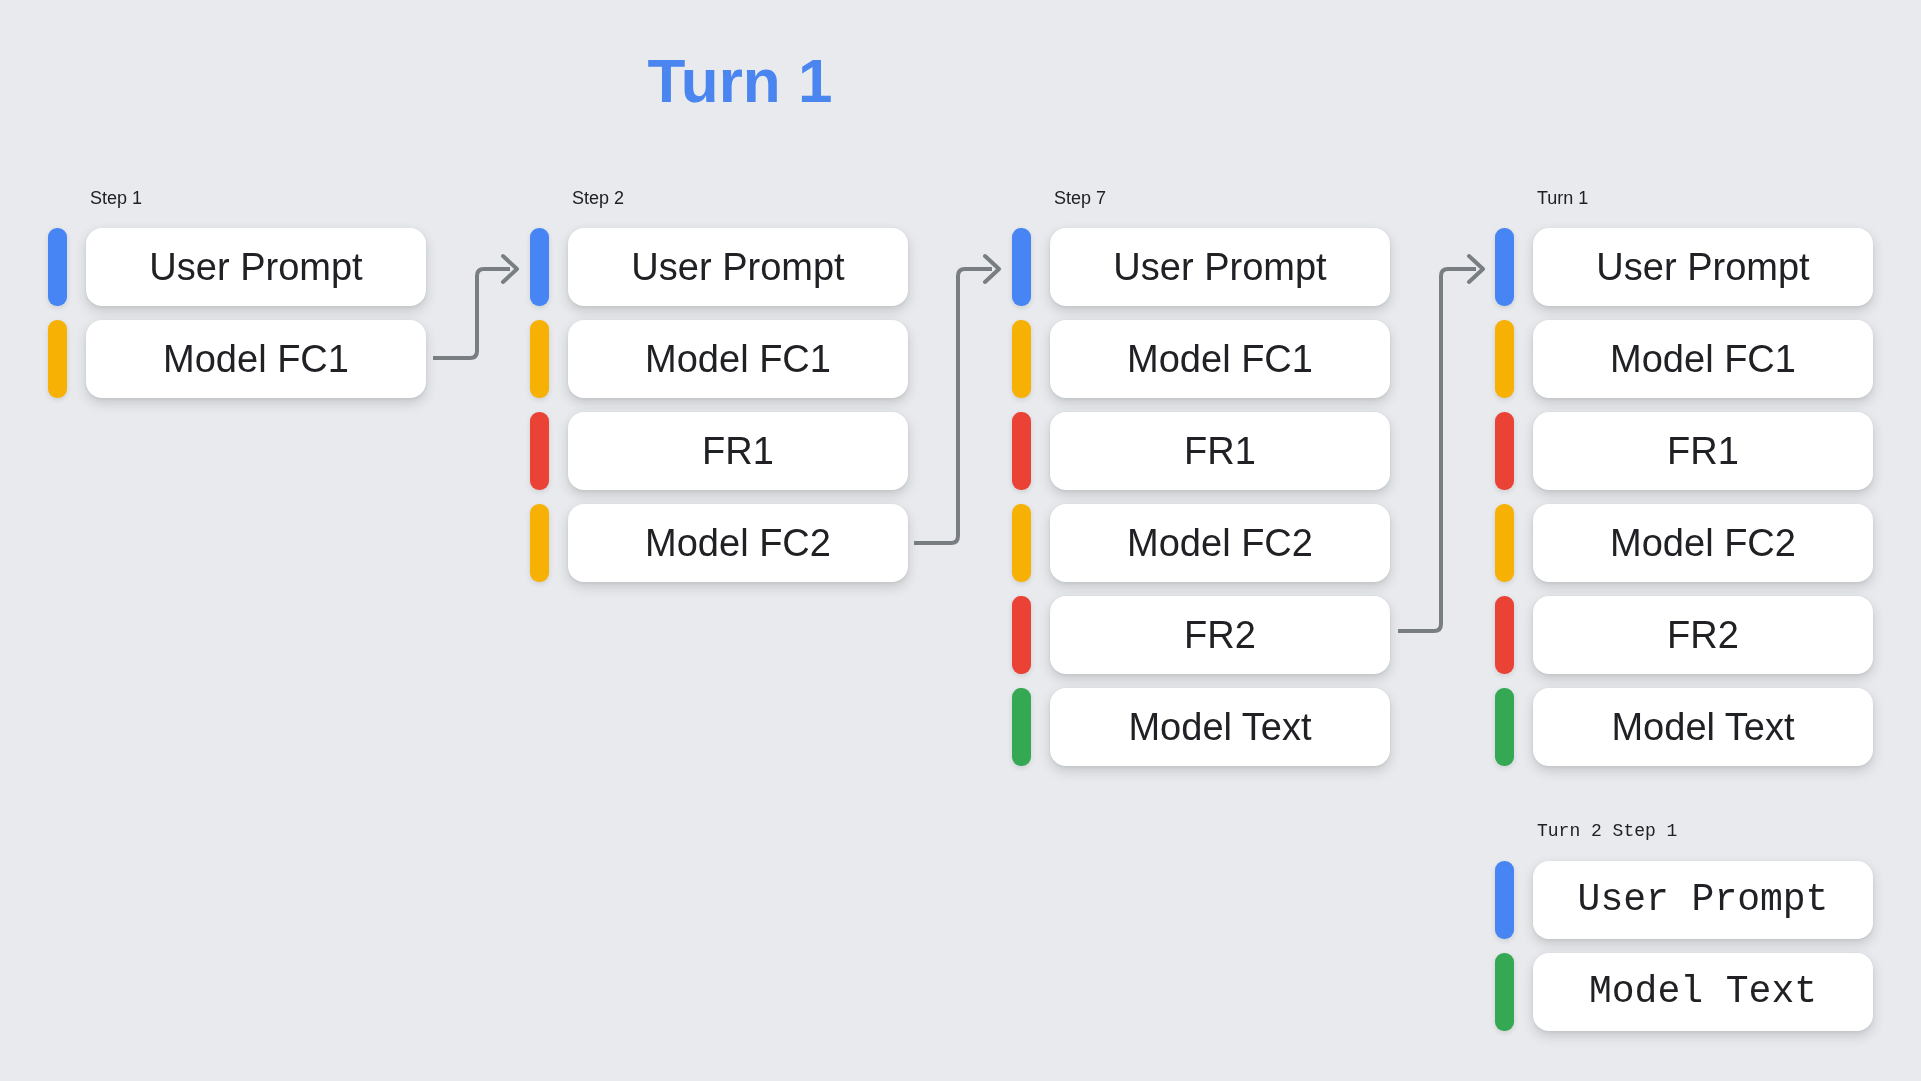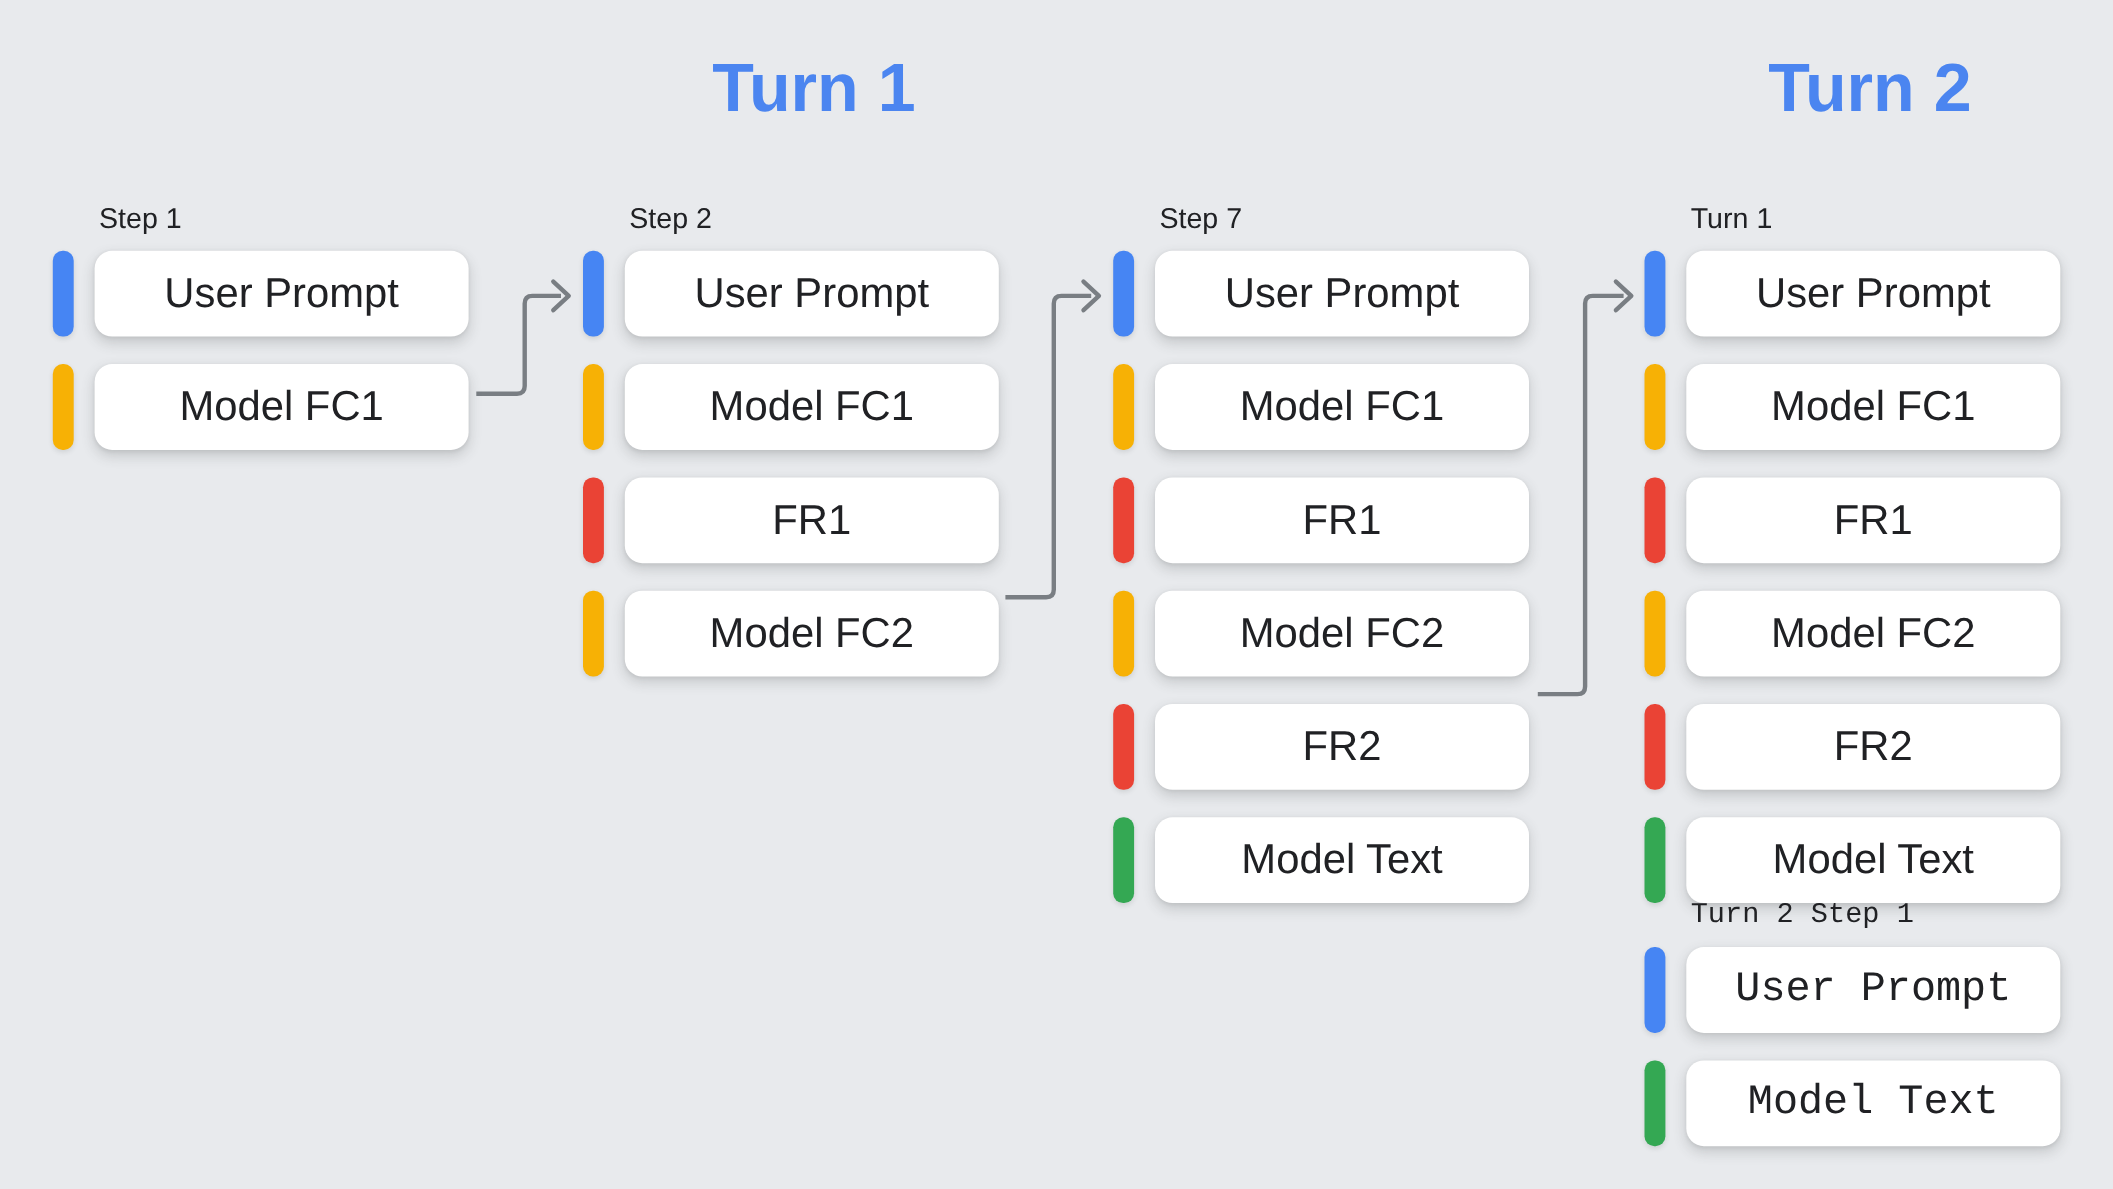--- a/index.html
+++ b/index.html
@@ -15,42 +15,41 @@
 
   .column{position:absolute;}
   #col-step-1{left:48px;top:183px;}
   #col-step-2{left:530px;top:183px;}
   #col-step-3{left:1012px;top:183px;}
   #col-turn-1{left:1495px;top:183px;}
   #col-turn-2-step-1{left:1495px;top:816px;font-family:Liberation Mono, monospace;}
 
   .col-label{
     height:45px;padding-left:42px;box-sizing:border-box;
-    font-size:26px;color:#202124;line-height:30px;
+    font-size:18px;color:#202124;line-height:30px;
   }
-  .row{display:flex;align-items:stretch;height:78px;margin-bottom:25px;}
+  .row{display:flex;align-items:stretch;height:78px;margin-bottom:14px;}
   .bar{
     width:19px;border-radius:9px;margin-right:19px;flex:none;
     box-shadow:0 2px 5px rgba(60,64,67,.15);
   }
   .card{
     width:340px;flex:none;background:#FFFFFF;border-radius:16px;
     line-height:78px;text-align:center;font-size:38px;color:#202124;
     box-shadow:0 5px 12px rgba(60,64,67,.20), 0 1px 3px rgba(60,64,67,.08);
     white-space:nowrap;
   }
   .connectors{position:absolute;left:0;top:0;pointer-events:none;}
 </style>
 </head>
 <body>
 
 <div class="canvas">
 
   <div class="turn-header" id="hdr-turn1">Turn 1</div>
-  <div class="turn-header" id="hdr-turn2">Turn 2</div>
 
   <svg class="connectors" width="1921" height="1081" viewBox="0 0 1921 1081">
     <g fill="none" stroke="#797E83" stroke-width="4" stroke-linejoin="round">
       <path d="M 433 358 H 470 Q 477 358 477 351 V 276 Q 477 269 484 269 H 510"></path>
       <path stroke-linecap="round" d="M 503 256 L 517 269 L 503 282"></path>
       <path d="M 914 543 H 951 Q 958 543 958 536 V 276 Q 958 269 965 269 H 992"></path>
       <path stroke-linecap="round" d="M 985 256 L 999 269 L 985 282"></path>
       <path d="M 1398 631 H 1434 Q 1441 631 1441 624 V 276 Q 1441 269 1448 269 H 1476"></path>
       <path stroke-linecap="round" d="M 1469 256 L 1483 269 L 1469 282"></path>
     </g>

